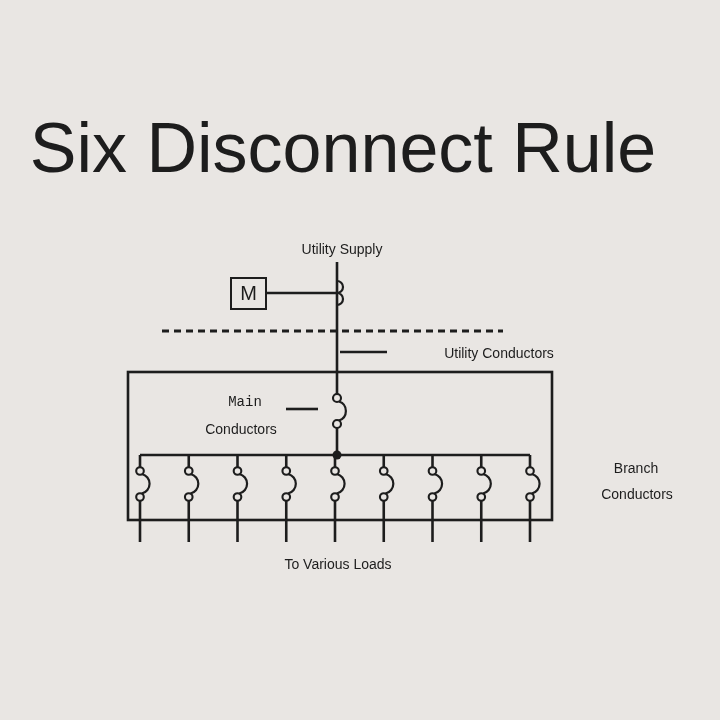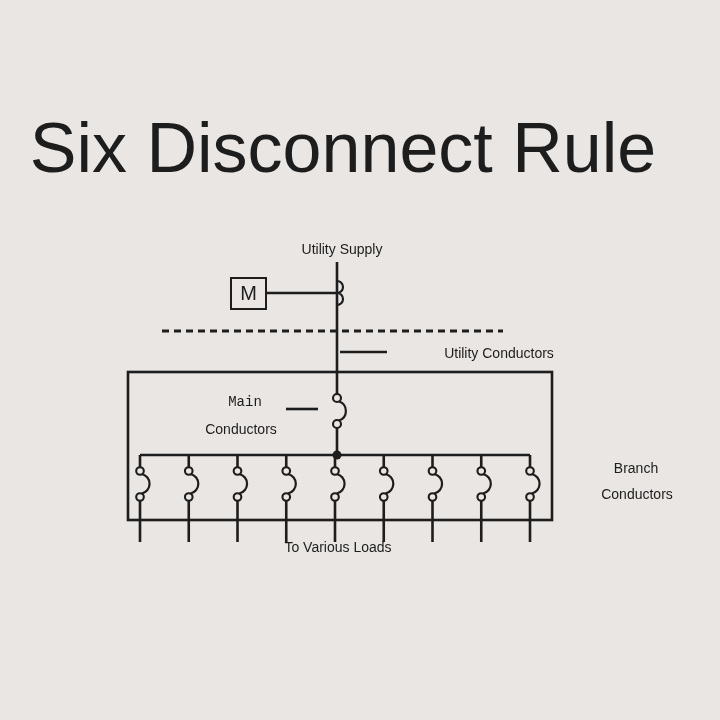--- a/index.html
+++ b/index.html
@@ -136,14 +136,14 @@
   </div>
 
   <div class="lbl" style="left:499px; top:353px;">Utility Conductors</div>
 
   <div class="lbl" style="left:245px; top:402px;font-family:Liberation Mono, monospace;">Main</div>
   <div class="lbl" style="left:241px; top:429px;">Conductors</div>
 
   <div class="lbl" style="left:636px; top:468px;">Branch</div>
   <div class="lbl" style="left:637px; top:494px;">Conductors</div>
 
-  <div class="lbl" style="left:338px; top:547px;">To Various Loads</div>
+  <div class="lbl" style="left:338px; top:564px;">To Various Loads</div>
 </div>
 
 </body></html>

